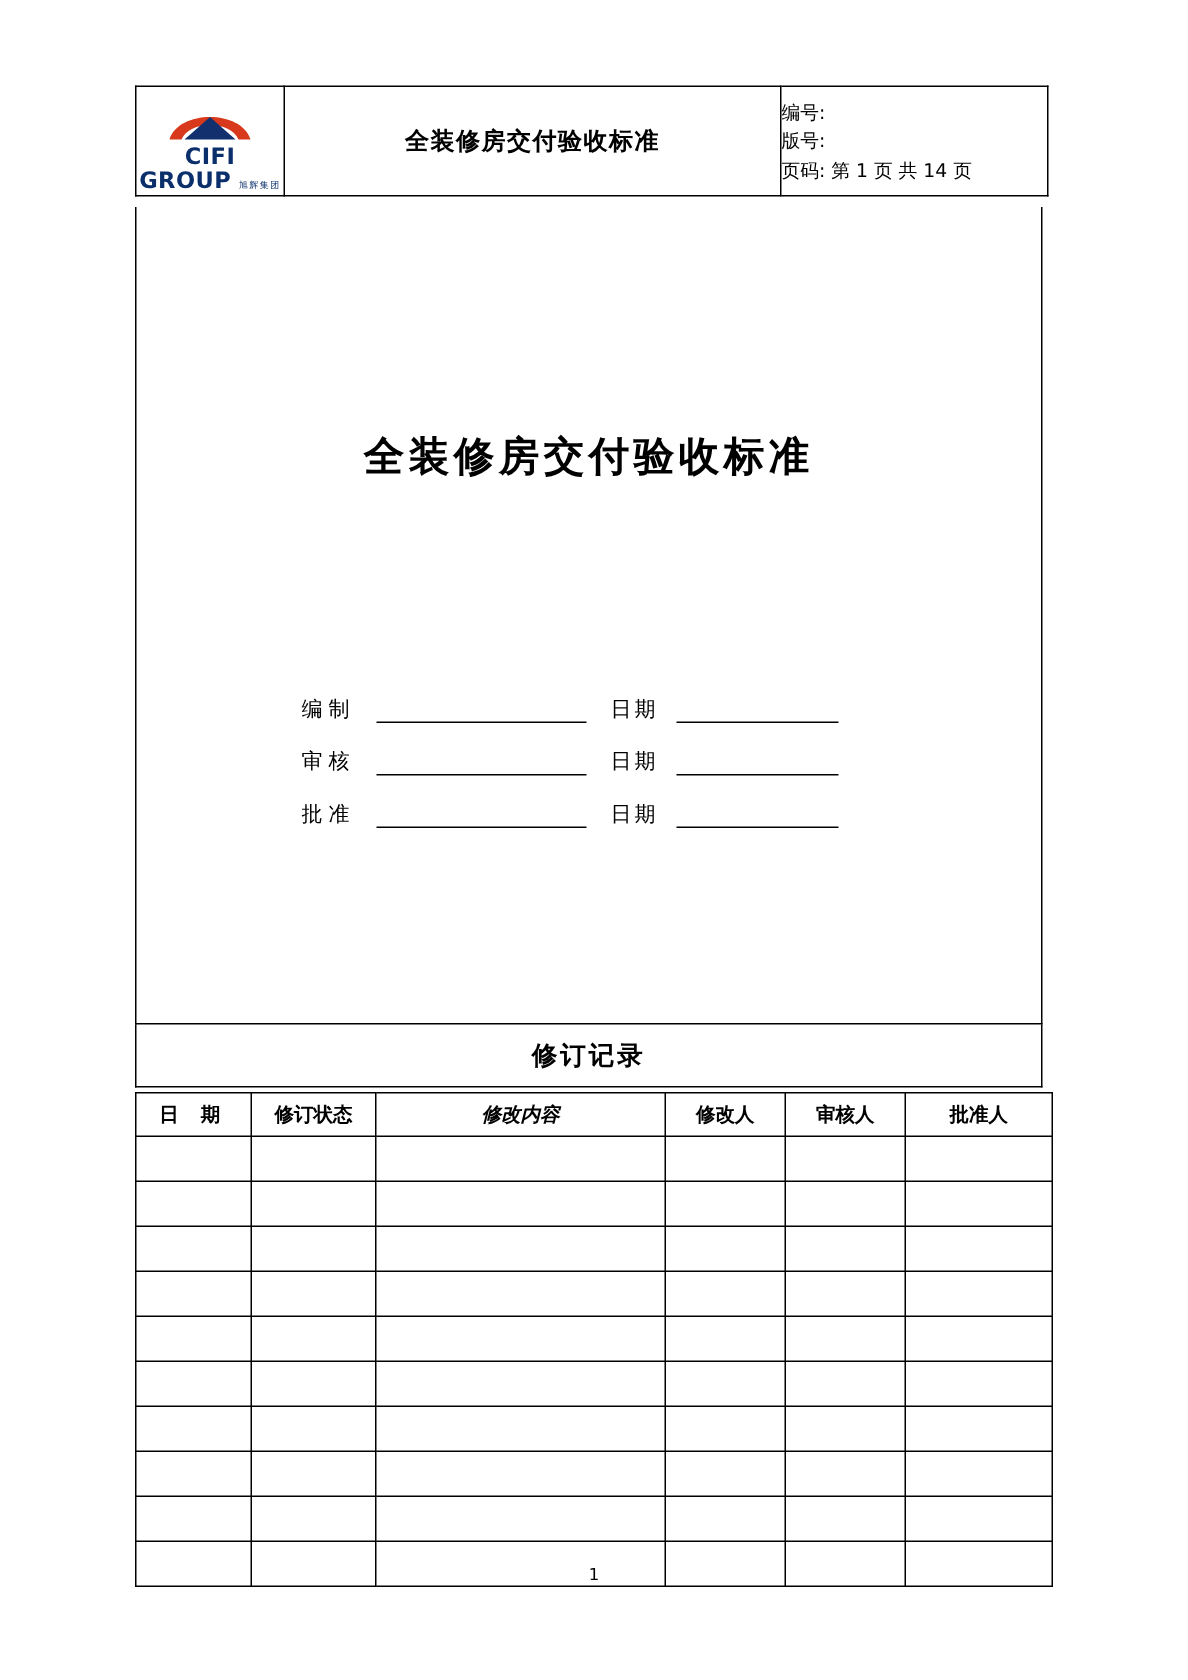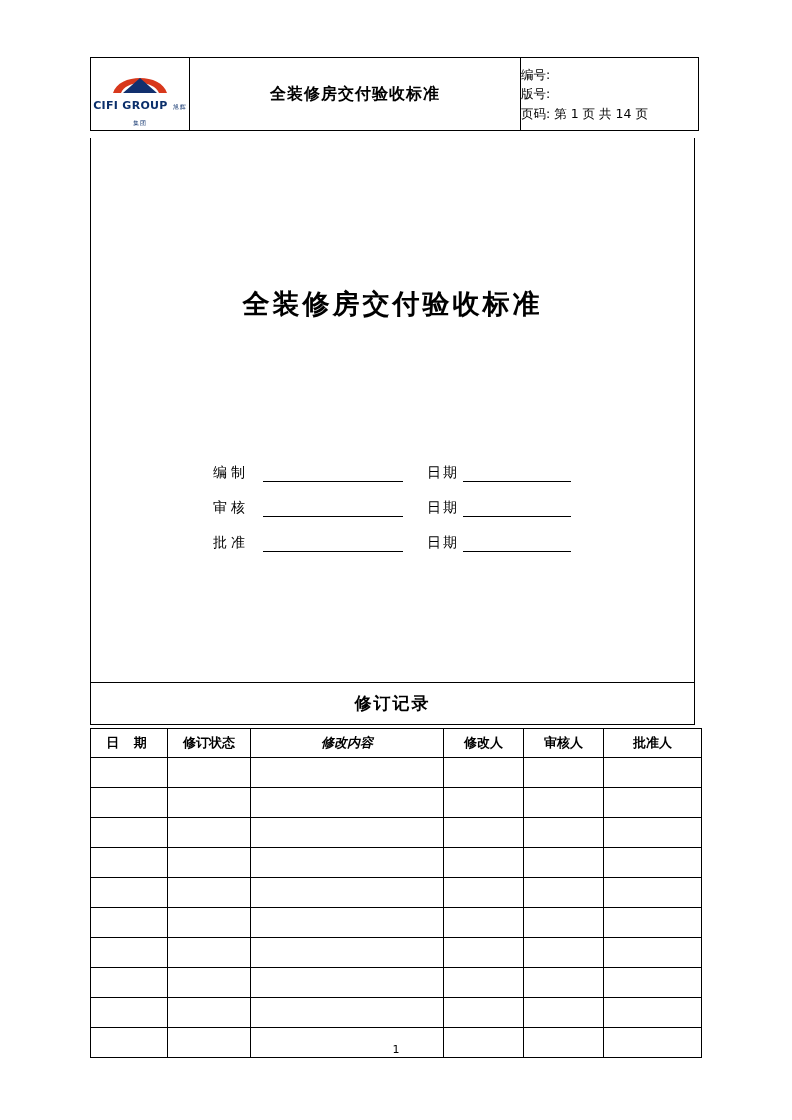--- a/index.html
+++ b/index.html
@@ -63,21 +63,21 @@
     display: inline-block;
     text-align: center;
     line-height: 1;
     padding-top: 4px;
   }
   .logo-mark {
     display: block;
     margin: 0 auto;
   }
   .logo-text {
-    font-size: 11px;
+    font-size: 15px;
     font-weight: bold;
     color: #0b2f6b;
     letter-spacing: 0.3px;
     margin-top: 1px;
   }
   .logo-sub {
     font-size: 6px;
     color: #0b2f6b;
     letter-spacing: 1px;
     margin-top: 1px;
@@ -112,37 +112,35 @@
   }
   .sig-row {
     display: flex;
     align-items: flex-end;
     margin-bottom: 17px;
   }
   .sig-label {
     width: 46px;
     letter-spacing: 4px;
     font-family: Liberation Mono, monospace;
-    margin-left: 12px;
   }
   .sig-line {
     width: 140px;
     border-bottom: 1px solid #000;
     height: 15px;
     margin: 0 16px 0 4px;
   }
   .sig-line.short {
     width: 108px;
     margin-right: 0;
   }
   .sig-label2 {
     width: 40px;
     letter-spacing: 2px;
     font-family: Liberation Mono, monospace;
-    text-align: right;
   }
 
   
   .rev-title-box {
     position: absolute;
     left: 90px;
     top: 683px;
     width: 605px;
     height: 42px;
     border: 1px solid #000;

